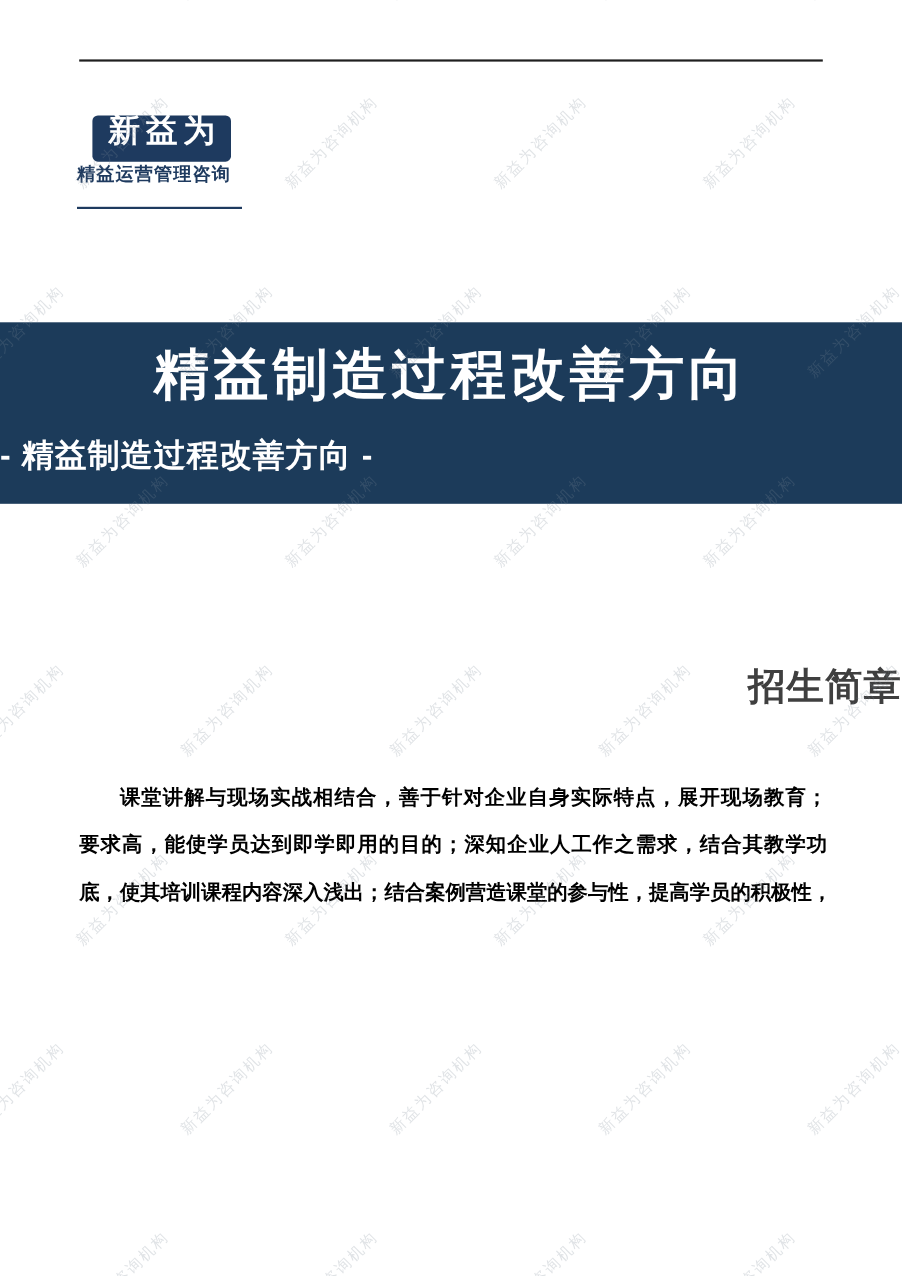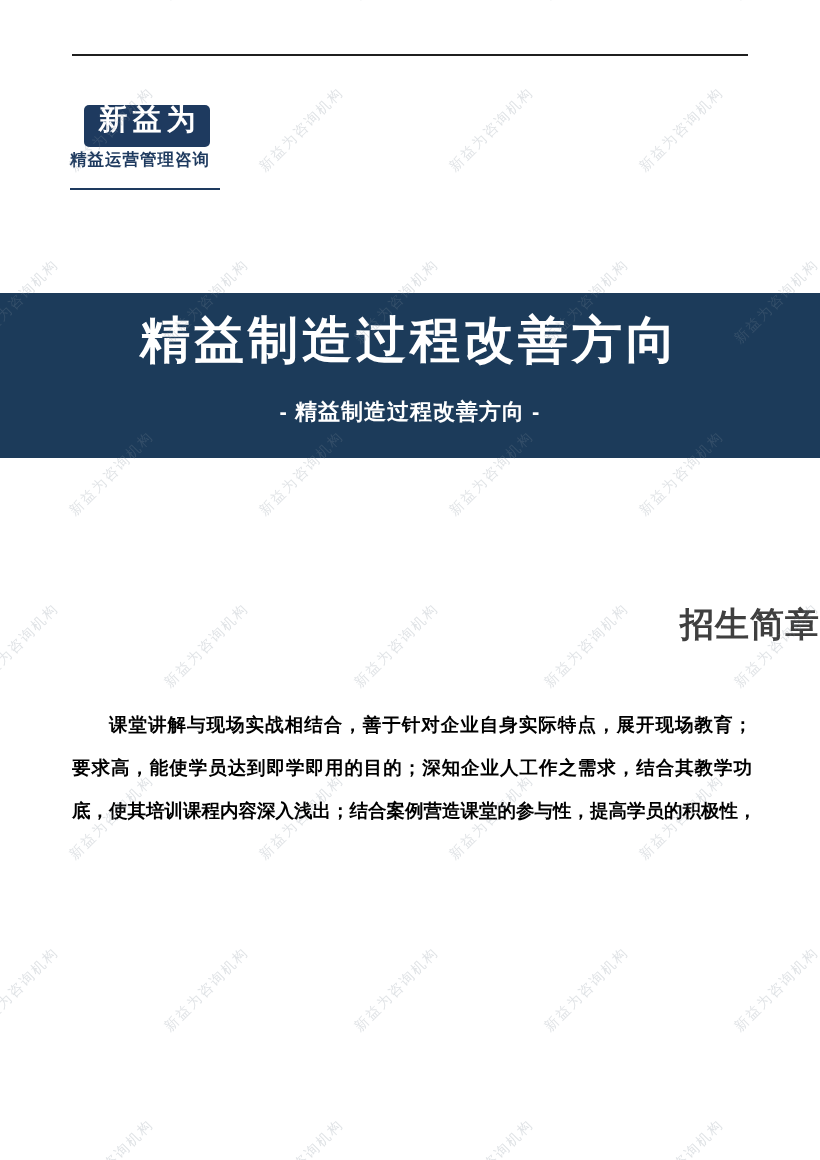--- a/index.html
+++ b/index.html
@@ -89,23 +89,22 @@
     font-weight: 900;
     letter-spacing: 4px;
     line-height: 1;
     white-space: nowrap;
   }
   .banner-subtitle {
     position: absolute;
     left: 0;
     top: 108px;
     width: 100%;
-    text-align: center;
     color: #ffffff;
-    font-size: 22px;
+    font-size: 29px;
     font-weight: 900;
     letter-spacing: 1px;
     line-height: 1;
     white-space: nowrap;
   }
 
   
   .section-heading {
     position: absolute;
     left: 0;

